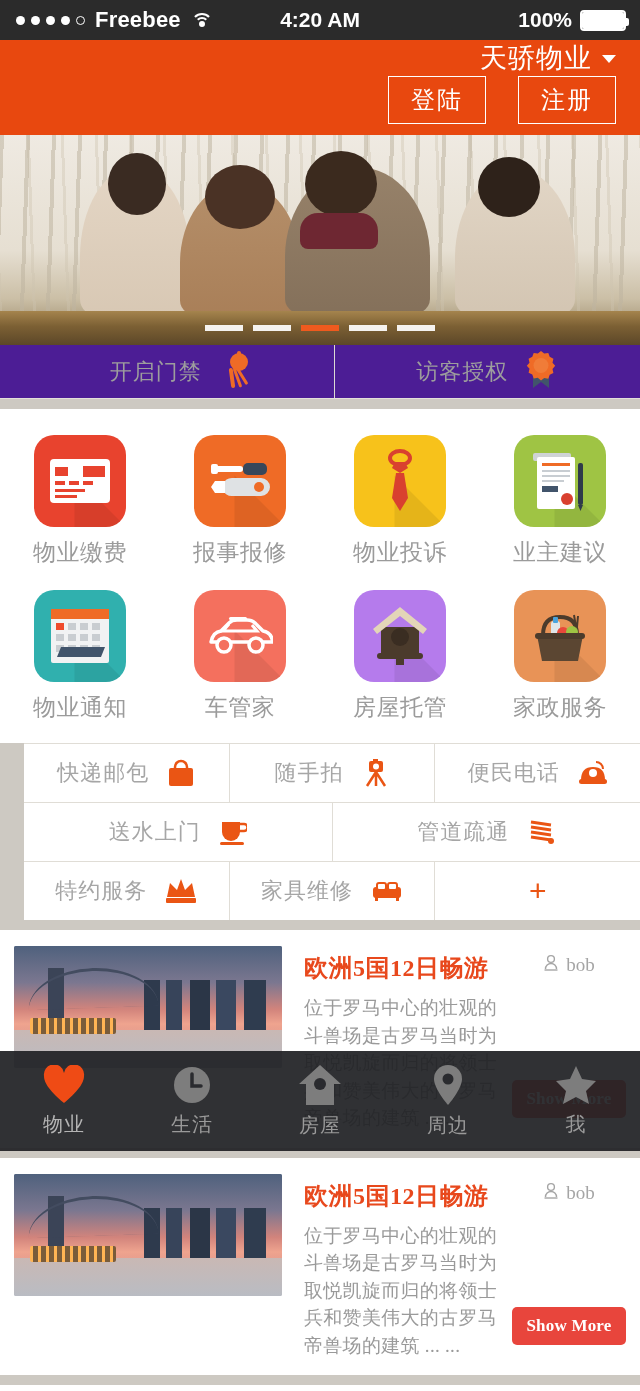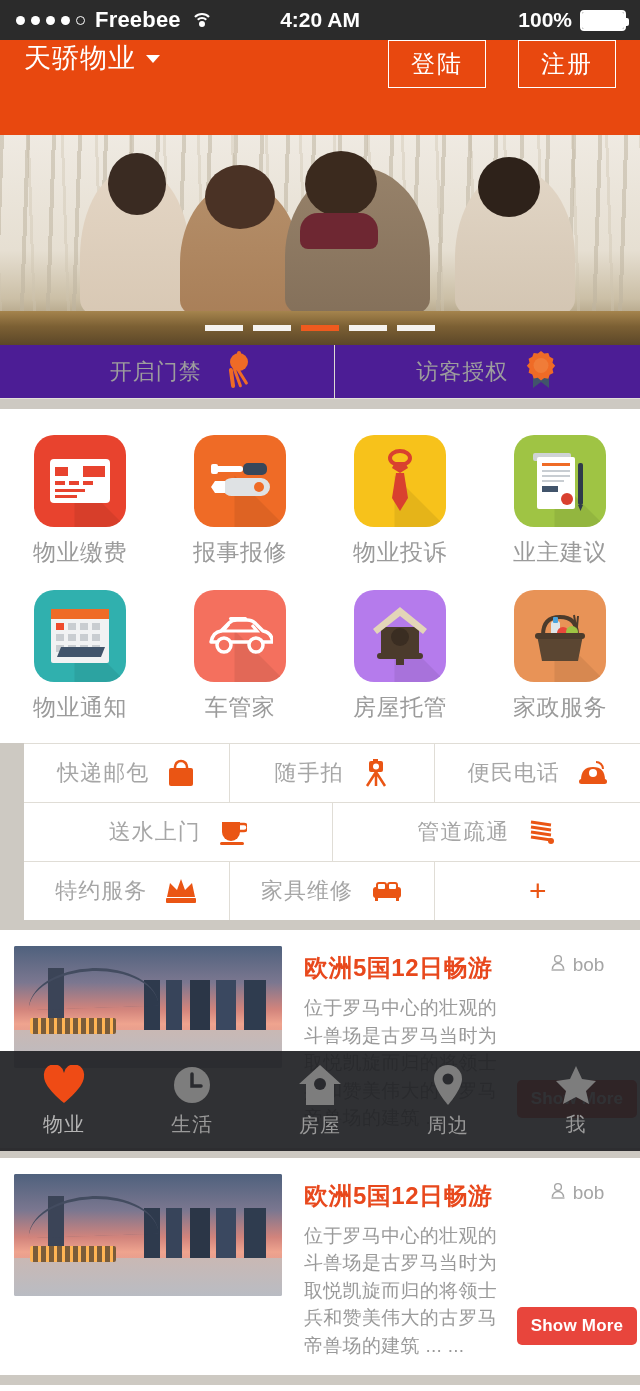--- a/index.html
+++ b/index.html
@@ -50,21 +50,21 @@
   .batt { width: 46px; height: 21px; border: 2px solid #fff; border-radius: 4px; position: relative; }
   .batt::after {
     content:""; position:absolute; right:-5px; top:6px; width:3px; height:8px;
     background:#fff; border-radius:0 2px 2px 0;
   }
   .batt > span { display:block; height:100%; background:#fff; border-radius:2px; }
 
   
   .header {
     height: 95px; background: #e8480f;
-    display: flex; align-items: flex-start; padding: 0 24px;
+    display: flex; align-items: flex-end; padding: 0 24px; flex-direction: column;
   }
   .brand { display: flex; align-items: baseline; gap: 10px; color: #fff; }
   .brand-name { font-size: 27px; letter-spacing: 1px; }
   .caret {
     width: 0; height: 0; border-left: 7px solid transparent;
     border-right: 7px solid transparent; border-top: 8px solid #fff;
     position: relative; top: -4px;
   }
   .header-actions { margin-left: auto; display: flex; gap: 16px; }
   .hbtn {
@@ -148,22 +148,23 @@
     gap: 18px; cursor: pointer;
   }
   .scell + .scell { border-left: 1px solid #e0ddd6; }
   .scell .slabel { font-size: 22px; color: #a6a6a6; letter-spacing: 1px; }
   .scell .sicon { font-size: 24px; color: #ea5514; line-height: 1; display:flex; }
   .plus { font-size: 30px; color: #ea5514; }
 
   
   .cards { }
   .card {
-    background: #fff; display: flex; padding: 16px 0 16px 14px; position: relative;
+    background: #fff; display: flex; padding: 16px 8px 16px 14px; position: relative;
     margin-bottom: 10px;
+    font-family: Liberation Serif, serif;
   }
   .card-thumb {
     width: 268px; height: 122px; flex: 0 0 268px; border-radius: 2px; overflow: hidden;
     position: relative;
     background: linear-gradient(to bottom, #5b6f8c 0%, #8a7f94 38%, #d98a80 58%, #e8a090 70%, #c6b3ad 84%, #aeb6be 100%);
   }
   .card-thumb .sky {
     position:absolute; inset:0;
     background: linear-gradient(to bottom, #4f617d 0%, #7b7790 30%, #d2847c 52%, #efa48f 64%, transparent 72%);
   }

